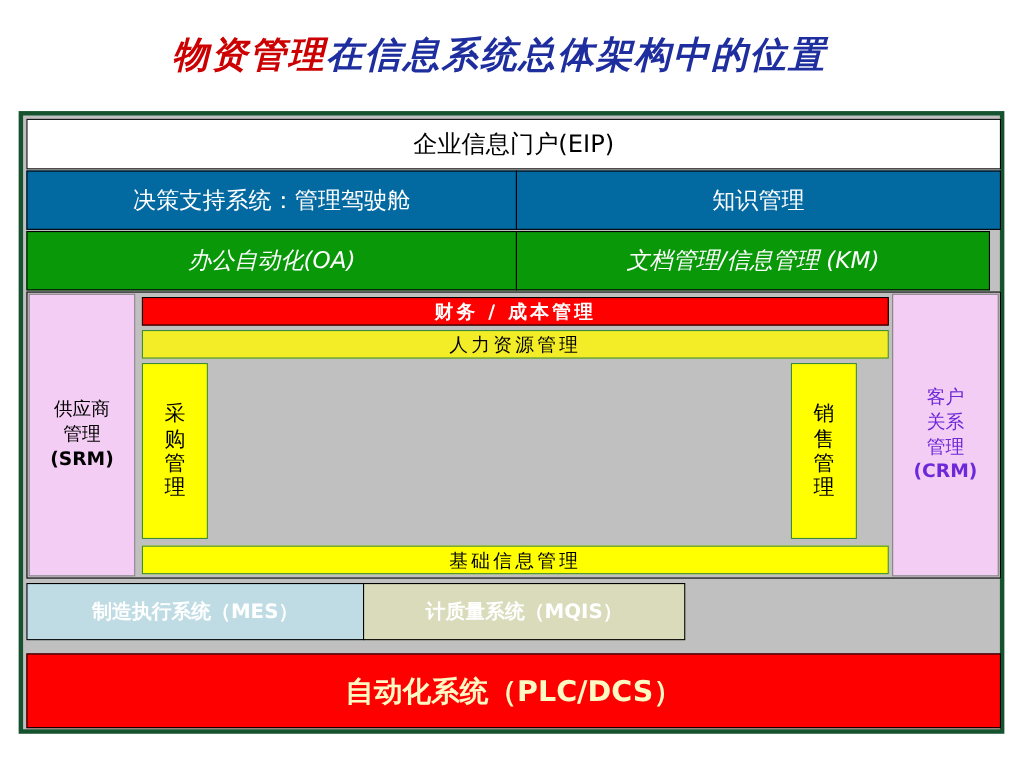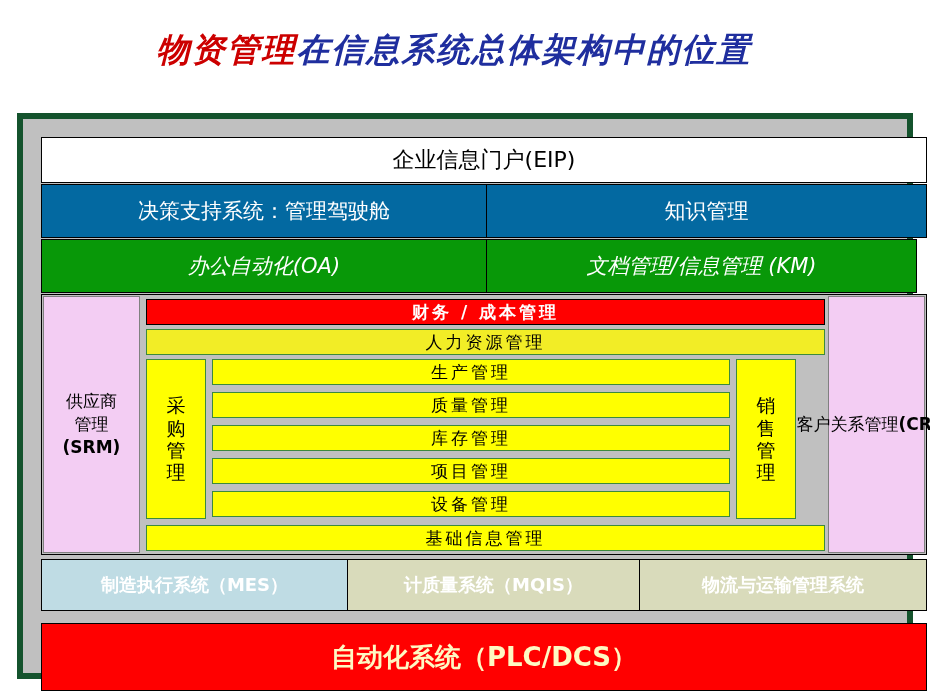--- a/index.html
+++ b/index.html
@@ -22,25 +22,25 @@
     font-style: italic;
     letter-spacing: 2px;
     white-space: nowrap;
   }
   .title .red { color: #CC0000; }
   .title .blue { color: #1F2E9E; }
 
   
   .frame {
     position: absolute;
-    left: 17px; top: 113px;
+    left: 17px; top: 101px;
     width: 896px; height: 566px;
     background: #C0C0C0;
-    border: 6px solid #14532d;
-    padding: 18px;
+    border: 4px solid #14532d;
+    padding: 3px;
   }
   .frame-inner { position: relative; width: 100%; height: 100%; }
 
   
   .box {
     position: absolute;
     display: flex;
     align-items: center;
     justify-content: center;
     text-align: center;
@@ -94,22 +94,23 @@
     flex-direction: column;
     font-size: 17px;
     color: #000000;
     line-height: 1.35;
   }
   .srm b { font-size: 17px; font-weight: bold; }
   .crm {
     right: 1px; top: 1px; width: 97px; height: 257px;
     background: #F3CDF3;
     border: 1px solid #808080;
-    font-size: 17px;
-    color: #000000;
+    flex-direction: column;
+    font-size: 17px;
+    color: #6d28d9;
     line-height: 1.35;
   }
   .crm b { font-size: 17px; font-weight: bold; }
 
   .finance {
     left: 104px; top: 4px; width: 679px; height: 26px;
     background: #FF0000;
     border: 1px solid #000000;
     color: #FFFFFF;
     font-size: 17px;
@@ -235,32 +236,24 @@
           <span>理</span>
         </div>
 
         <div class="box sales">
           <span>销</span>
           <span>售</span>
           <span>管</span>
           <span>理</span>
         </div>
 
-        <div class="core-col">
-          <div class="core-bar">生产管理</div>
-          <div class="core-bar">质量管理</div>
-          <div class="core-bar">库存管理</div>
-          <div class="core-bar">项目管理</div>
-          <div class="core-bar">设备管理</div>
-        </div>
 
         <div class="box basic">基础信息管理</div>
       </div>
 
       <div class="box exec exec-1">制造执行系统（MES）</div>
       <div class="box exec exec-2">计质量系统（MQIS）</div>
-      <div class="box exec exec-3">物流与运输管理系统</div>
 
       <div class="box auto">自动化系统（PLC/DCS）</div>
 
     </div>
   </div>
 </div>
 
 </body></html>

